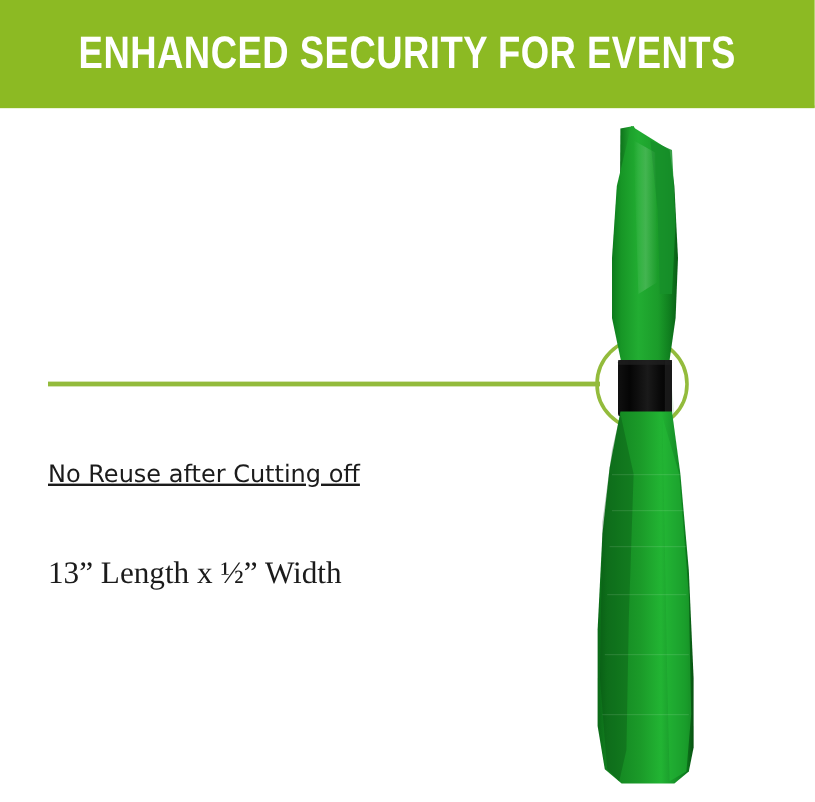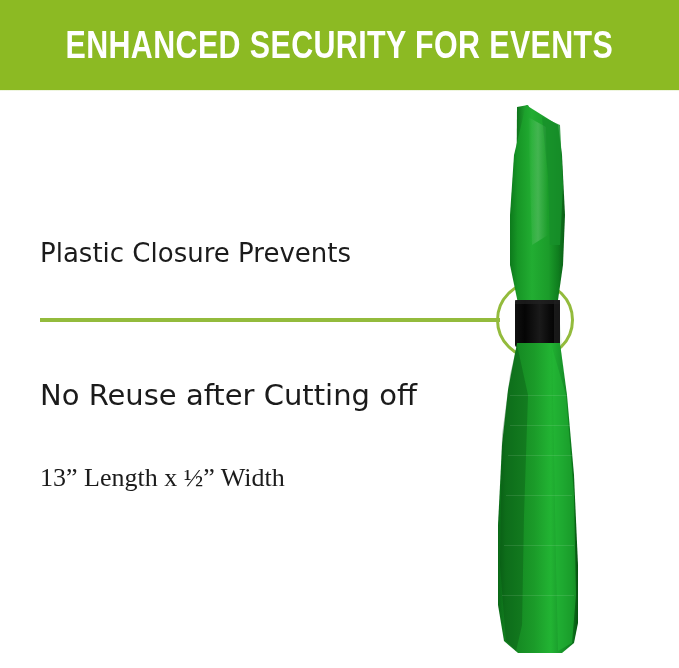--- a/index.html
+++ b/index.html
@@ -80,23 +80,24 @@
     box-sizing: border-box;
     background: transparent;
   }
 
   
   #no-reuse-line {
     position: absolute;
     left: 40px;
     top: 378px;
     color: #1b1b1b;
-    font-size: 29px;
+    font-size: 20px;
     line-height: 34px;
     white-space: nowrap;
+    text-decoration: underline;
   }
   #dimensions-line {
     position: absolute;
     left: 40px;
     top: 461px;
     color: #1b1b1b;
     font-size: 26px;
     line-height: 34px;
     white-space: nowrap;
     font-family: Liberation Serif, serif;
@@ -116,21 +117,20 @@
 </style>
 </head>
 <body>
 
 <div id="header-banner">
   <div id="header-title">ENHANCED SECURITY FOR EVENTS</div>
 </div>
 <div id="banner-bottom-edge"></div>
 
 <div id="callout-block">
-  <div id="callout-text-1">Plastic Closure Prevents</div>
 </div>
 
 <div id="leader-line"></div>
 <div id="highlight-circle"></div>
 
 <div id="no-reuse-line">No Reuse after Cutting off</div>
 <div id="dimensions-line">13” Length x ½”  Width</div>
 
 <div id="product-image">
   <svg width="140" height="573" viewBox="0 0 140 573" xmlns="http://www.w3.org/2000/svg">

